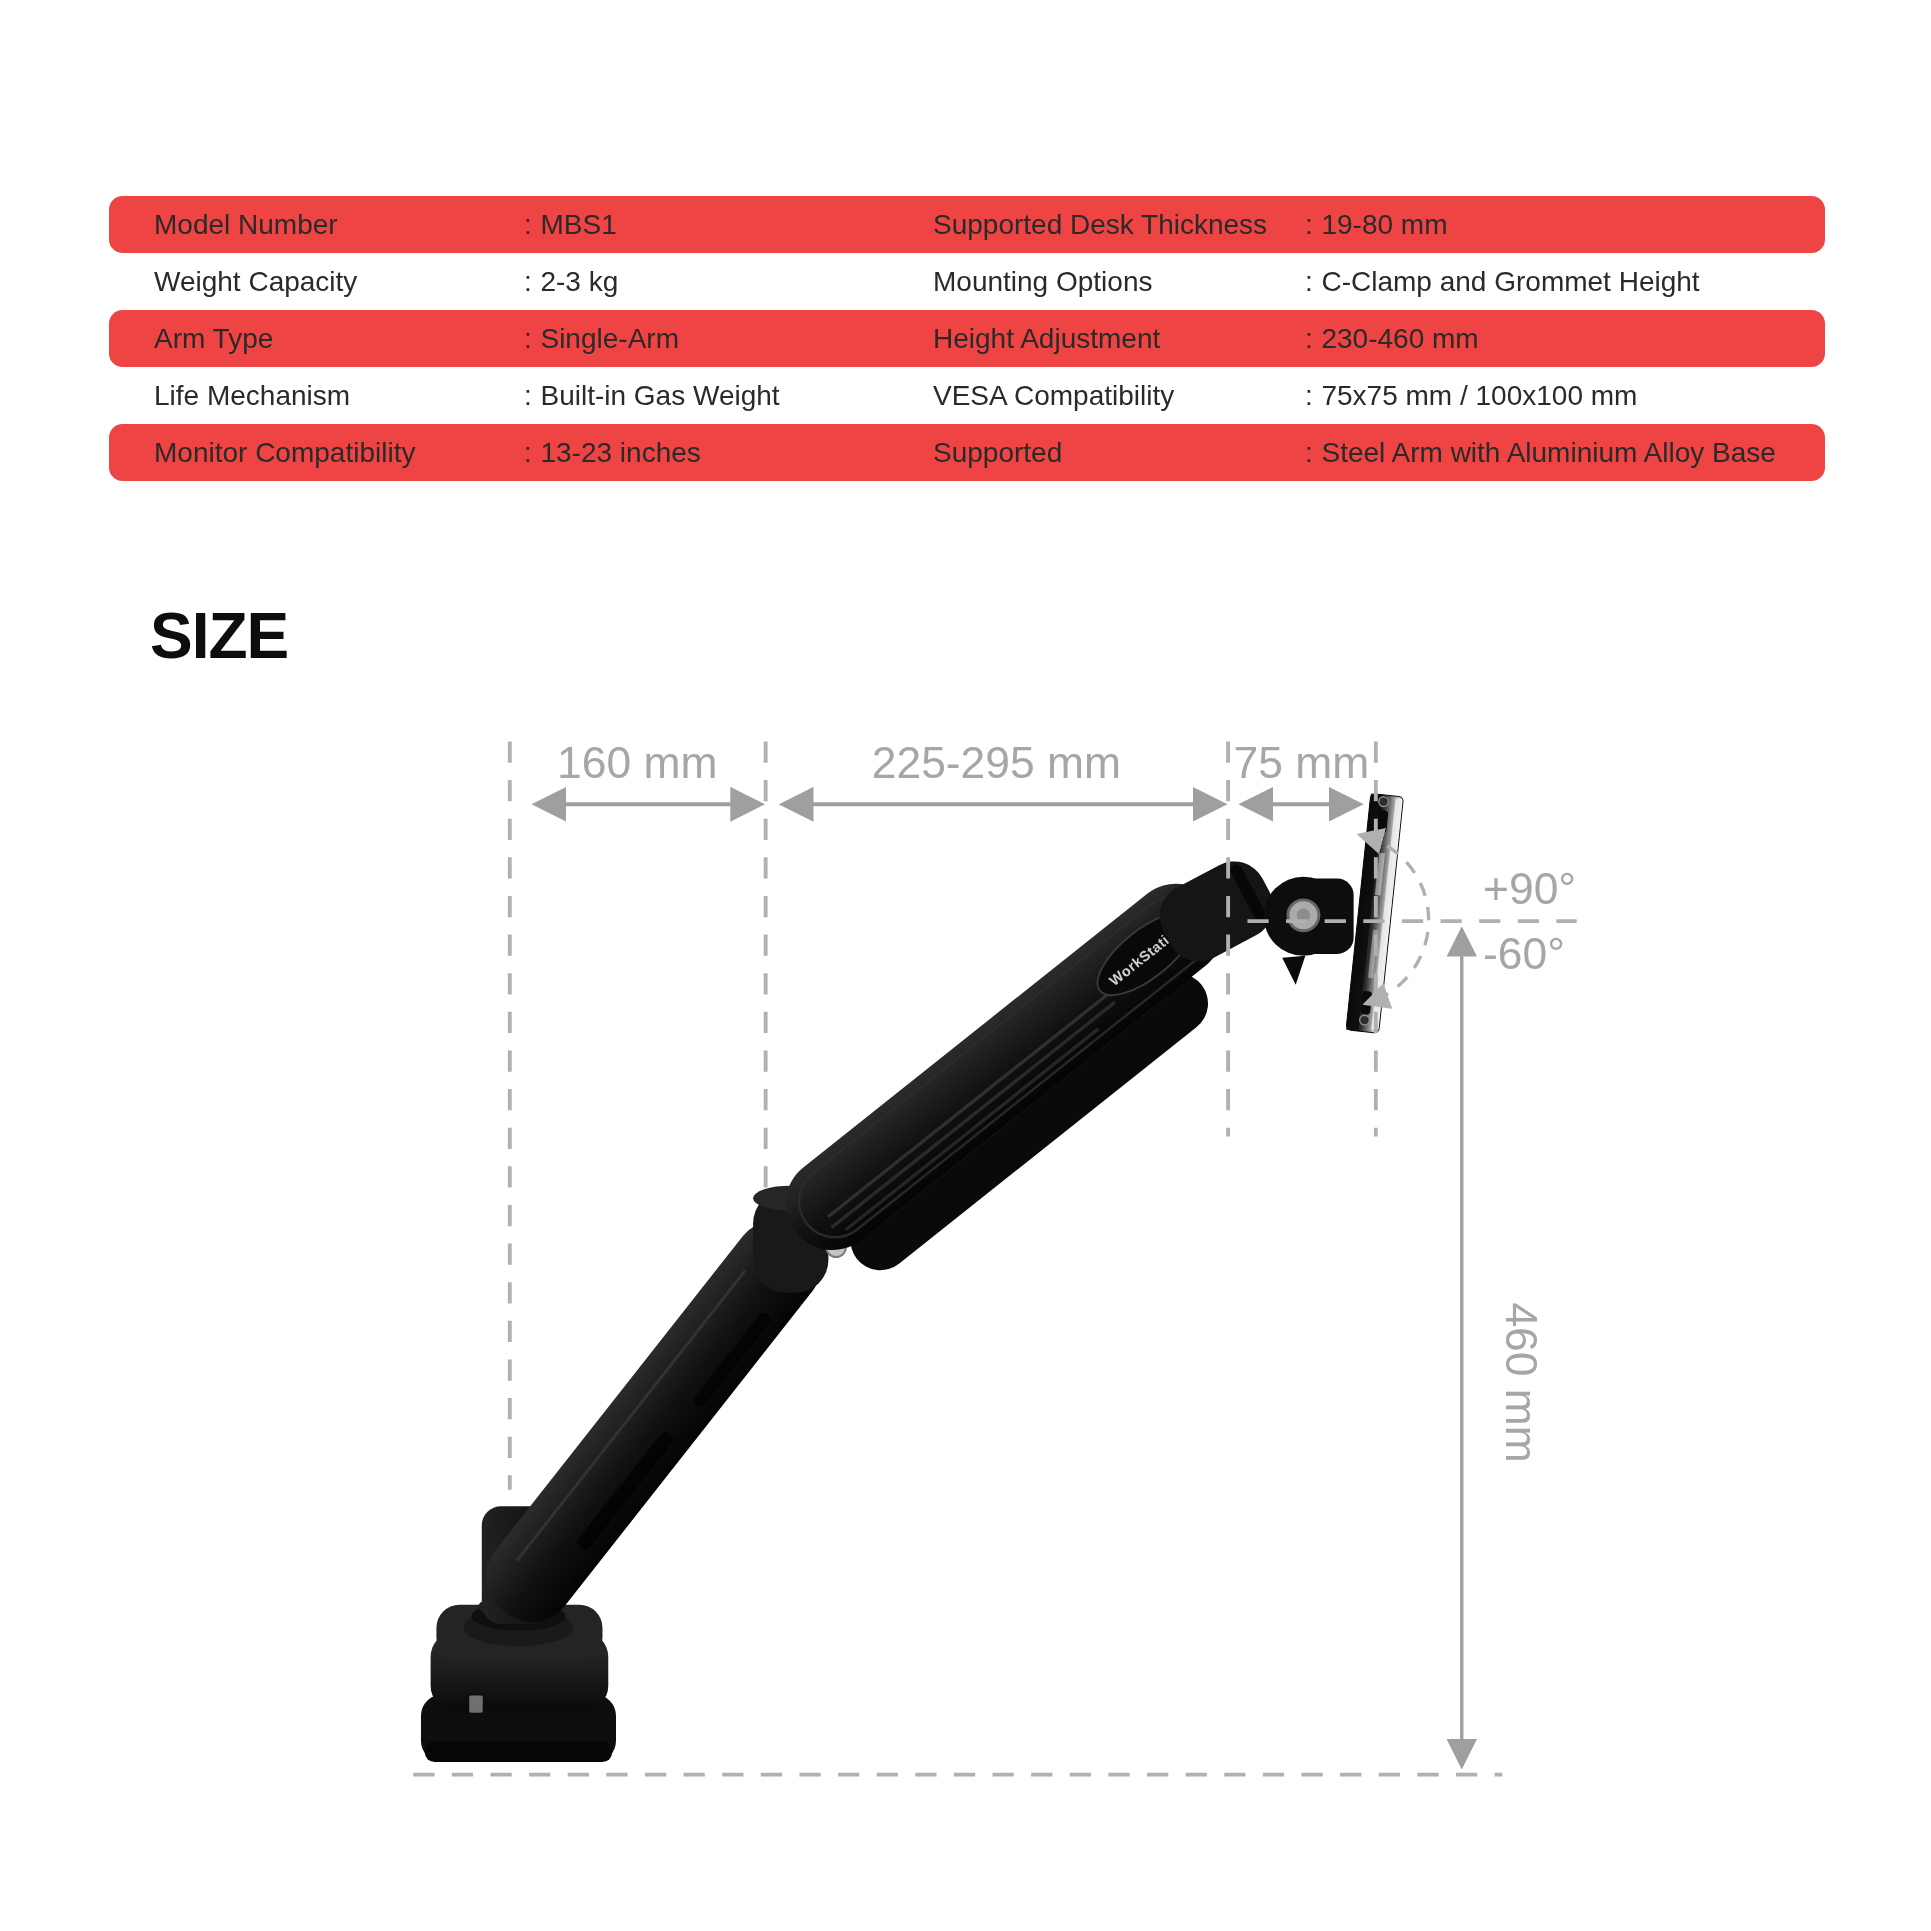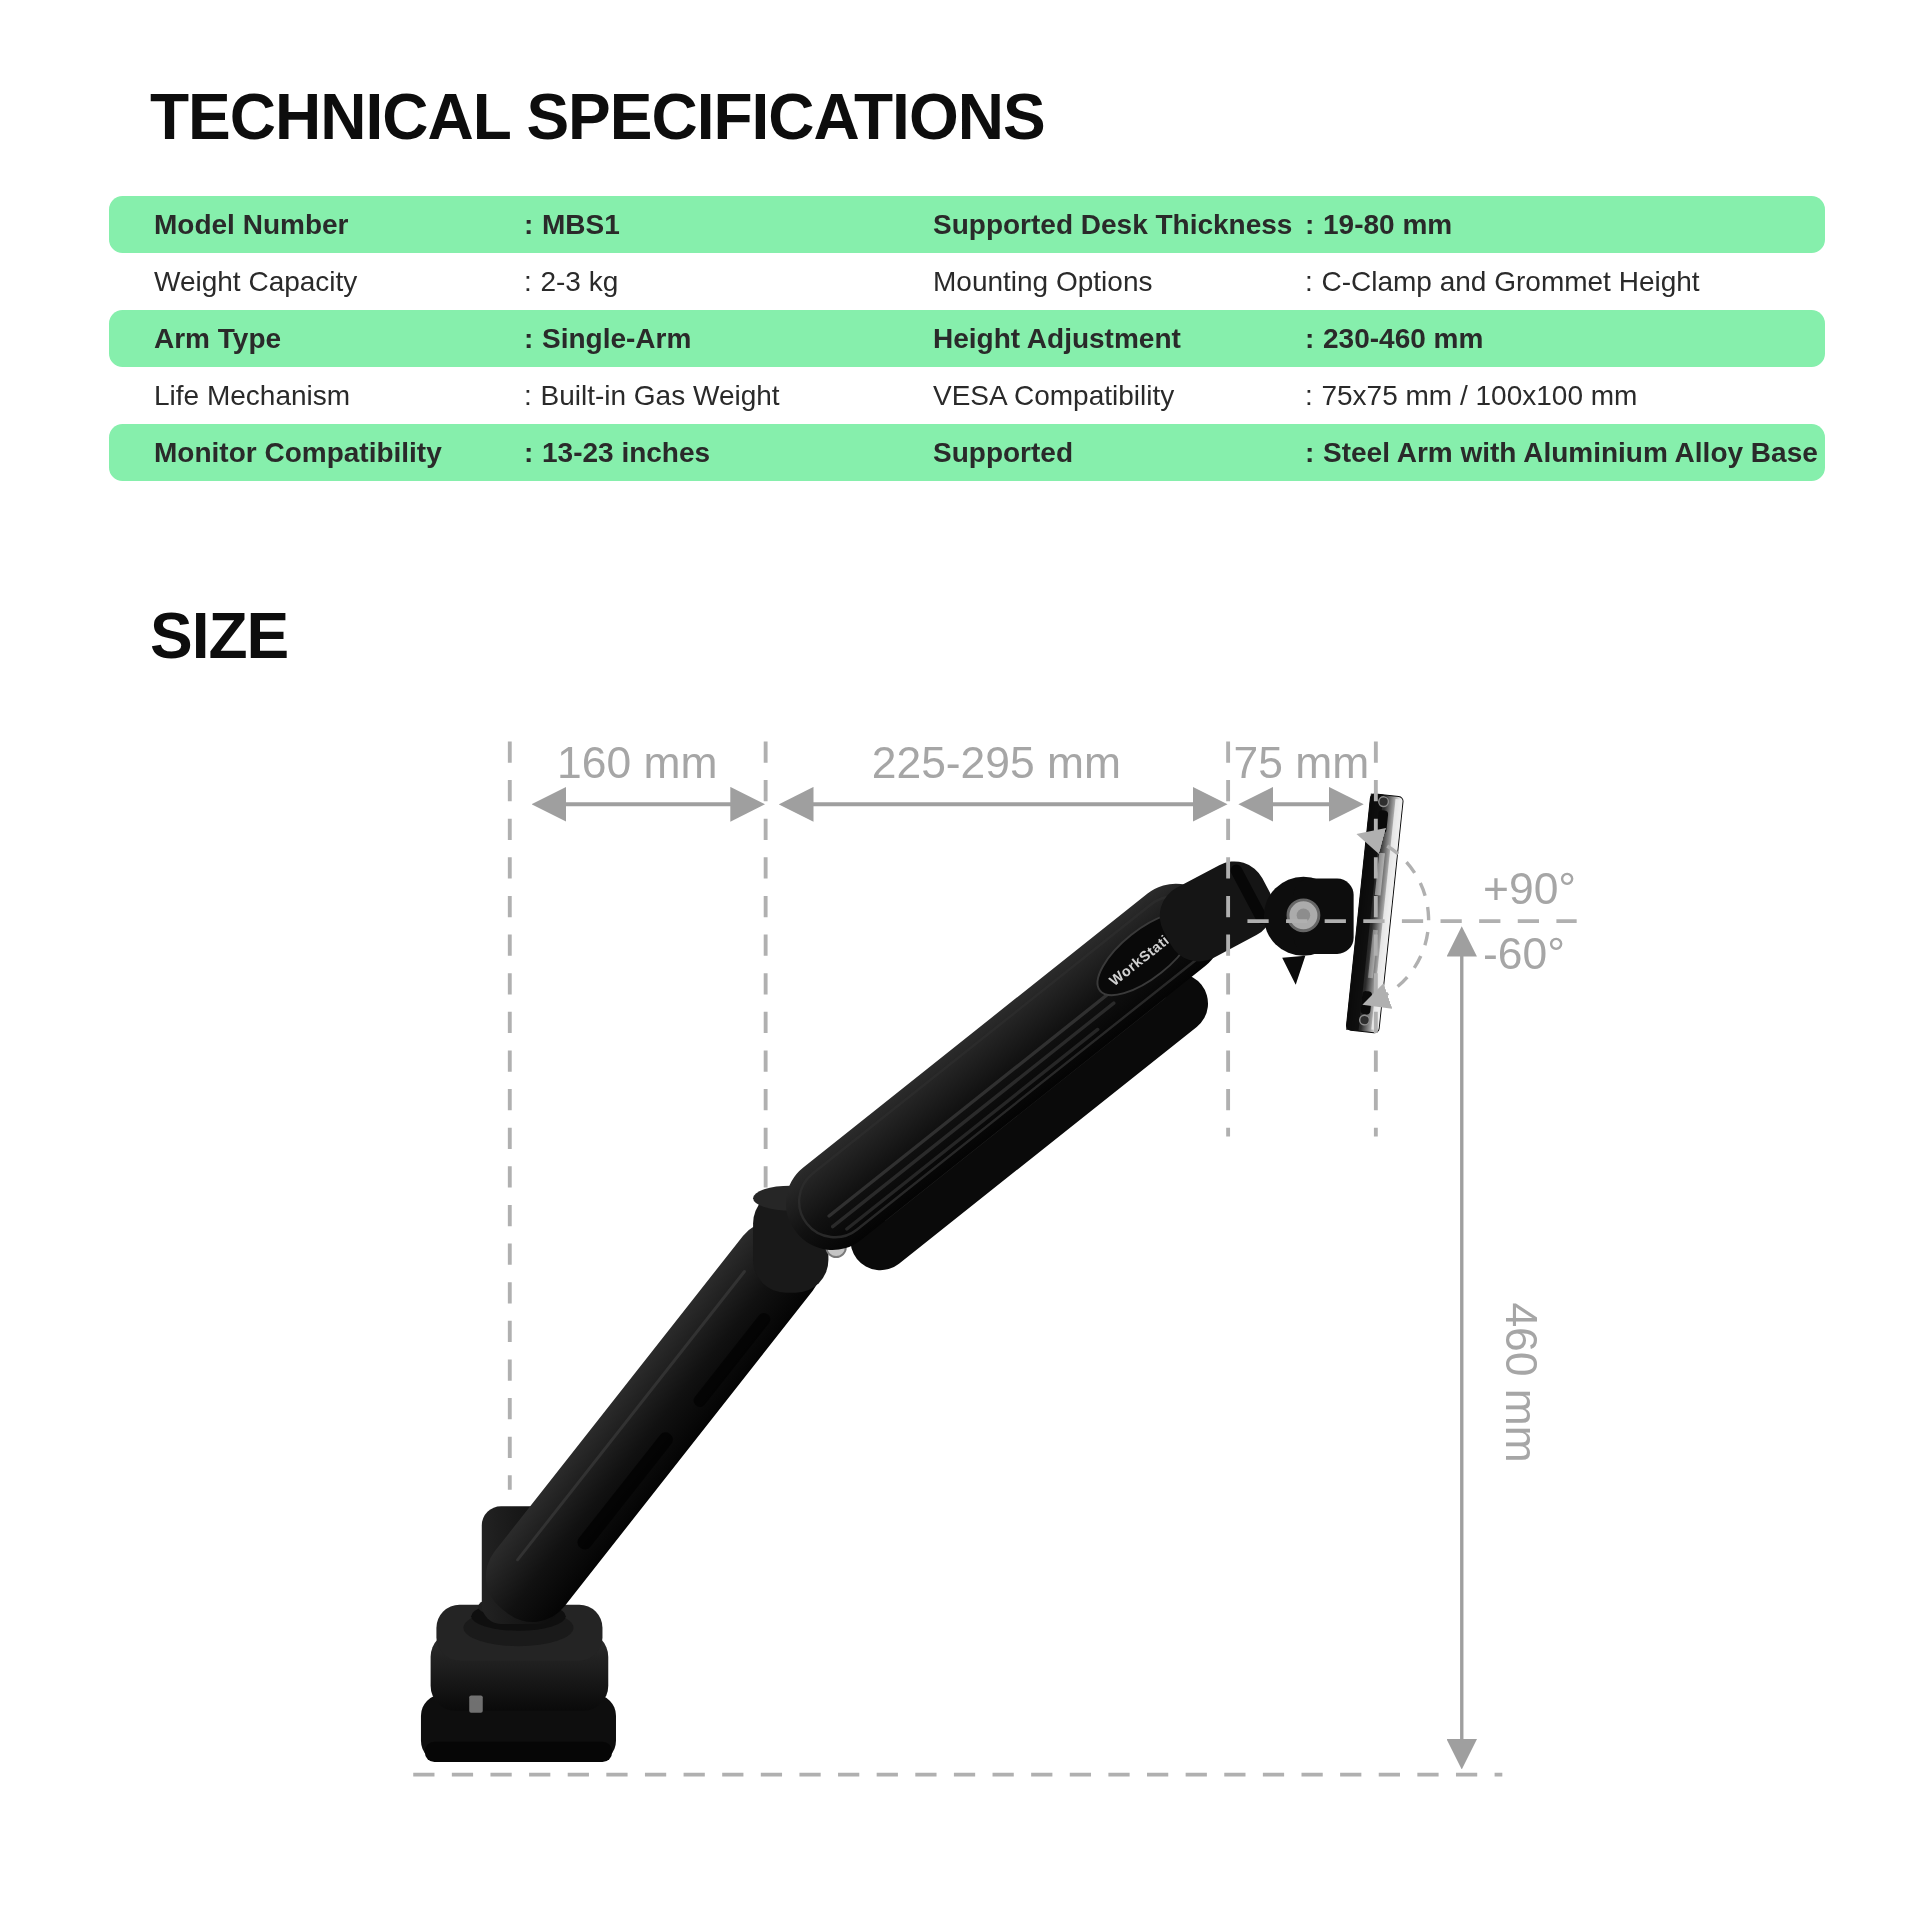--- a/index.html
+++ b/index.html
@@ -5,35 +5,34 @@
   html,body{margin:0;padding:0;background:#ffffff;}
   .page{position:relative;width:1931px;height:1931px;background:#ffffff;overflow:hidden;
         font-family:"Liberation Sans", sans-serif;}
   .h-title{position:absolute;left:150px;margin:0;font-size:64px;font-weight:bold;
            color:#0d0d0d;letter-spacing:-1px;line-height:1;}
   #tech-title{top:85px;}
   #size-title{top:604px;}
   .spec-table{position:absolute;left:109px;top:196px;width:1716px;}
   .spec-row{display:grid;grid-template-columns:45px 370px 409px 372px 490px;
             height:57px;align-items:center;border-radius:13.5px;}
-  .spec-row.stripe{background:#86efac;font-weight:bold;}
+  .spec-row.stripe{background:#ef4444;}
   .cell{font-size:28px;color:#2a2a2a;white-space:nowrap;}
   .value{display:flex;}
   .colon{margin-right:8.7px;}
   svg{position:absolute;left:0;top:0;}
   text{font-family:"Liberation Sans", sans-serif;}
   .dimtxt{font-size:46px;fill:#a6a6a6;}
   .badgetxt{font-size:15px;font-weight:bold;fill:#d0d0d0;letter-spacing:.5px;}
 </style>
 </head>
 <body>
 
 <div class="page">
 
-  <h1 class="h-title" id="tech-title">TECHNICAL SPECIFICATIONS</h1>
 
   <div class="spec-table">
     <div class="spec-row stripe">
       <div></div>
       <div class="cell">Model Number</div>
       <div class="cell value">
           <span class="colon">:</span>
           <span>MBS1</span>
         </div>
       <div class="cell">Supported Desk Thickness</div>

